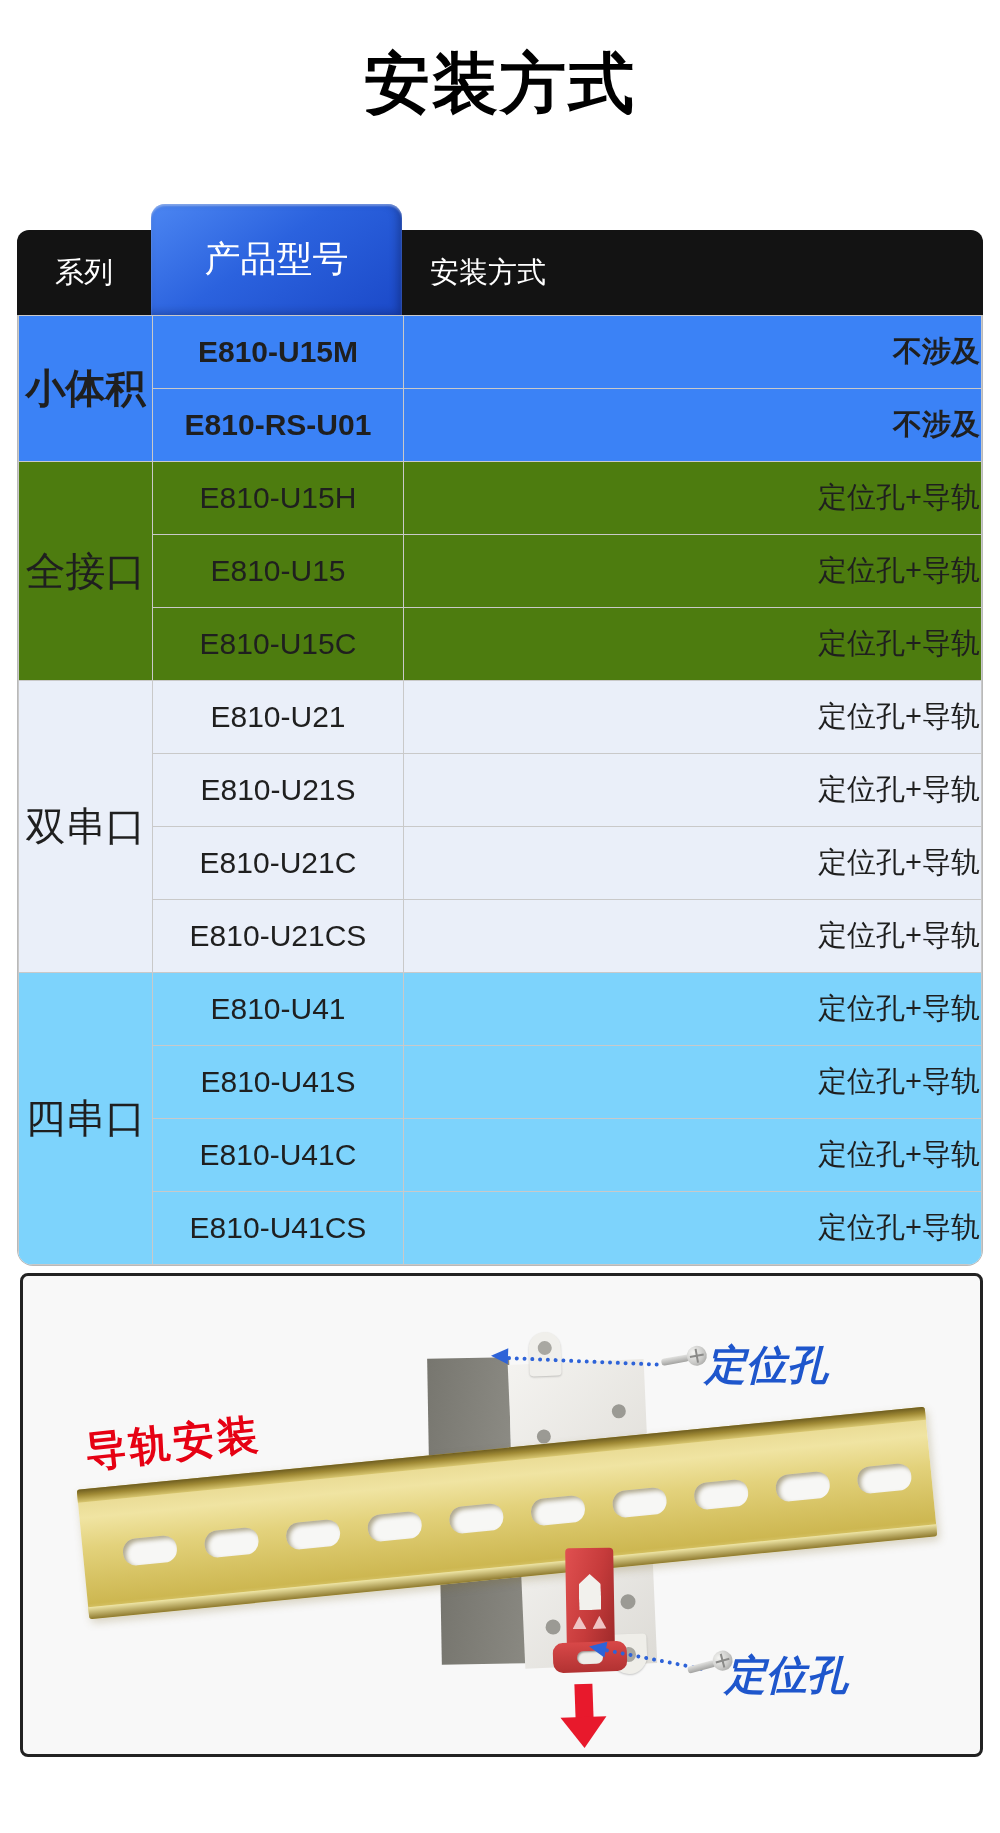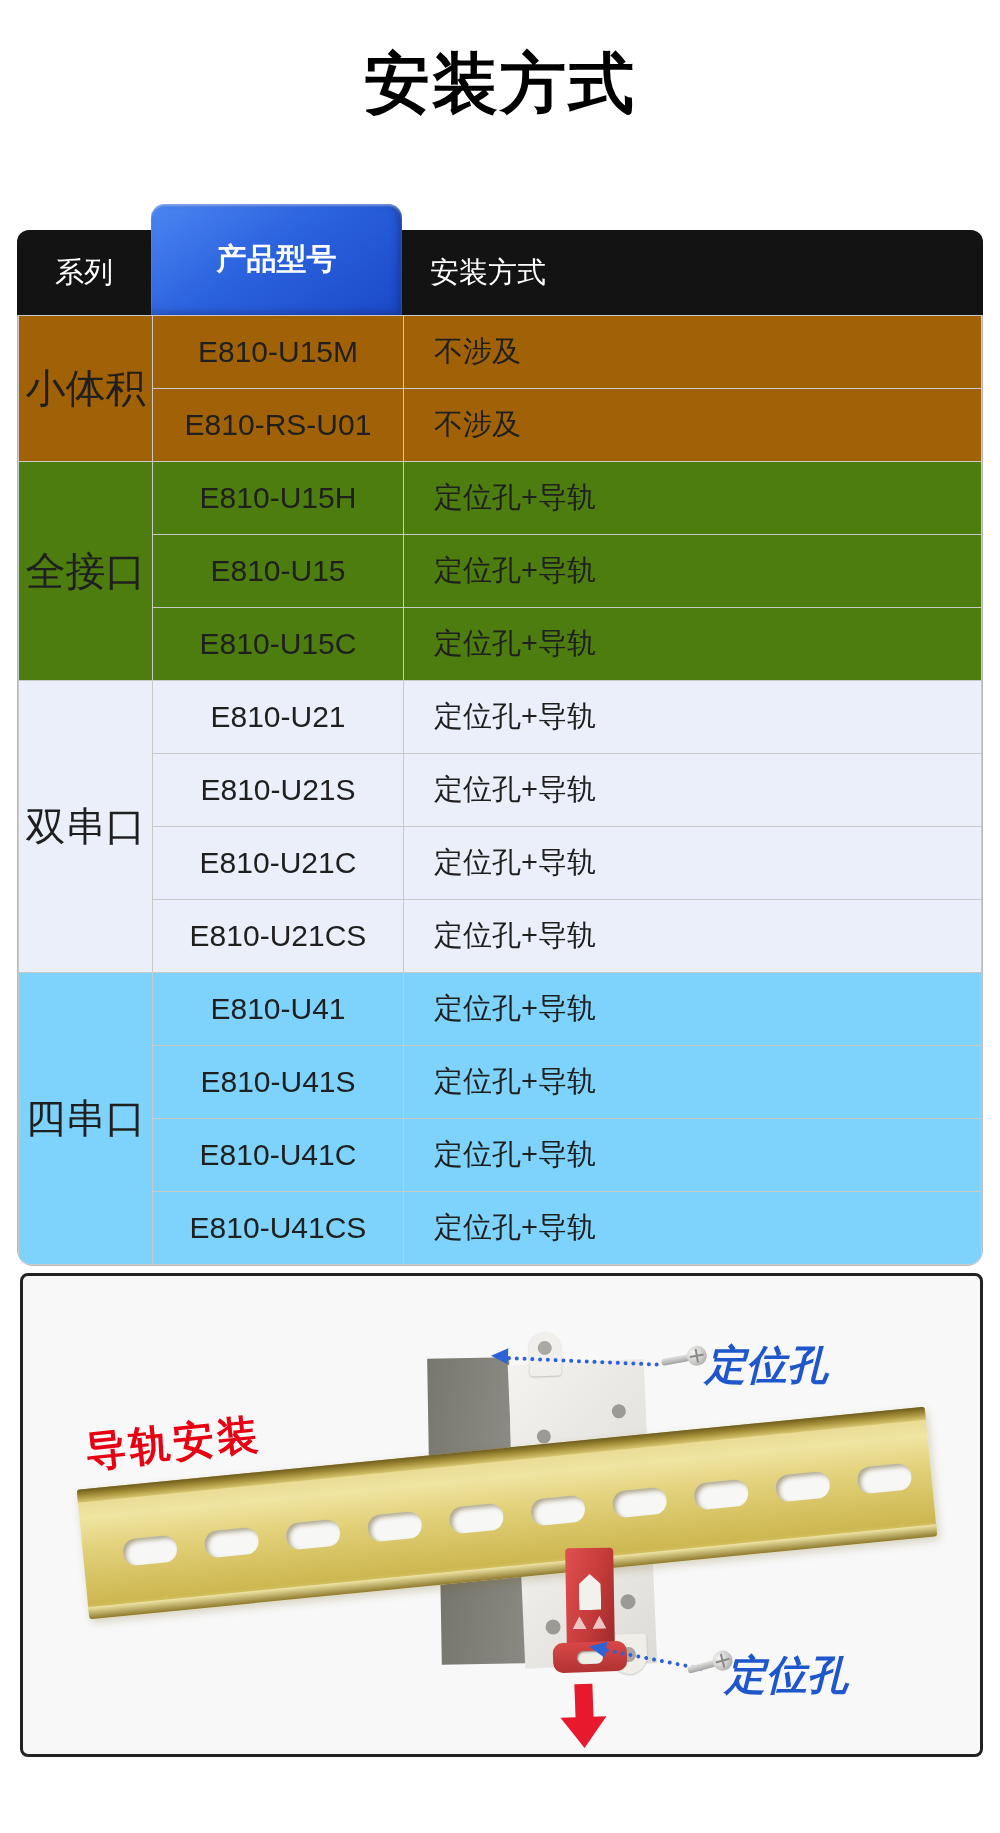--- a/index.html
+++ b/index.html
@@ -9,32 +9,32 @@
   
   .title{position:absolute;left:0;top:50px;width:1000px;text-align:center;
     font-size:66px;font-weight:800;color:#000;letter-spacing:2px;line-height:1;}
 
   
   .table-wrap{position:absolute;left:17px;top:230px;width:966px;}
   .thead{position:relative;height:85px;background:#131313;border-radius:12px 12px 0 0;z-index:2;}
   .th-series{position:absolute;left:0;top:0;width:134px;height:85px;display:flex;align-items:center;justify-content:center;
     color:#fff;font-size:29px;font-weight:500;}
   .th-model-tab{position:absolute;left:134px;top:-26px;width:251px;height:111px;display:flex;align-items:center;justify-content:center;
-    color:#fff;font-size:30px;font-weight:700;border-radius:14px 14px 0 0;
+    color:#fff;font-size:36px;font-weight:400;border-radius:14px 14px 0 0;
     background:linear-gradient(145deg,#4C86F2 0%,#2B62DE 45%,#1B49C8 100%);
     box-shadow:inset 0 2px 2px rgba(255,255,255,.35), inset -4px -2px 8px rgba(0,0,20,.28);}
   .th-method{position:absolute;left:385px;top:0;right:0;height:85px;display:flex;align-items:center;
     padding-left:28px;color:#fff;font-size:29px;font-weight:500;}
   .tbody-wrap{border:1px solid #b9b9b9;border-top:none;border-radius:0 0 16px 16px;overflow:hidden;}
   table.tbl{border-collapse:collapse;width:100%;table-layout:fixed;}
   .tbl td{border:1px solid #c9c9c9;height:70px;color:#1f1f1f;}
   .c-series{font-size:40px;text-align:center;}
   .c-model{font-size:30px;text-align:center;}
-  .c-method{font-size:29px;text-align:left;padding-left:30px;}
-  tr.g0 td{background:#a16207;}
+  .c-method{font-size:29px;text-align:right;padding-left:30px;}
+  tr.g0 td{background:#3b82f6;font-weight:bold;}
   tr.g1 td{background:#4d7c0f;}
   tr.g2 td{background:#EAEFF9;}
   tr.g3 td{background:#7dd3fc;}
 
   
   .diagram{position:absolute;left:20px;top:1273px;width:963px;height:484px;background:#F8F8F8;
     border:3px solid #222;border-radius:8px;overflow:hidden;box-sizing:border-box;}
   .diagram *{position:absolute;}
 
   

